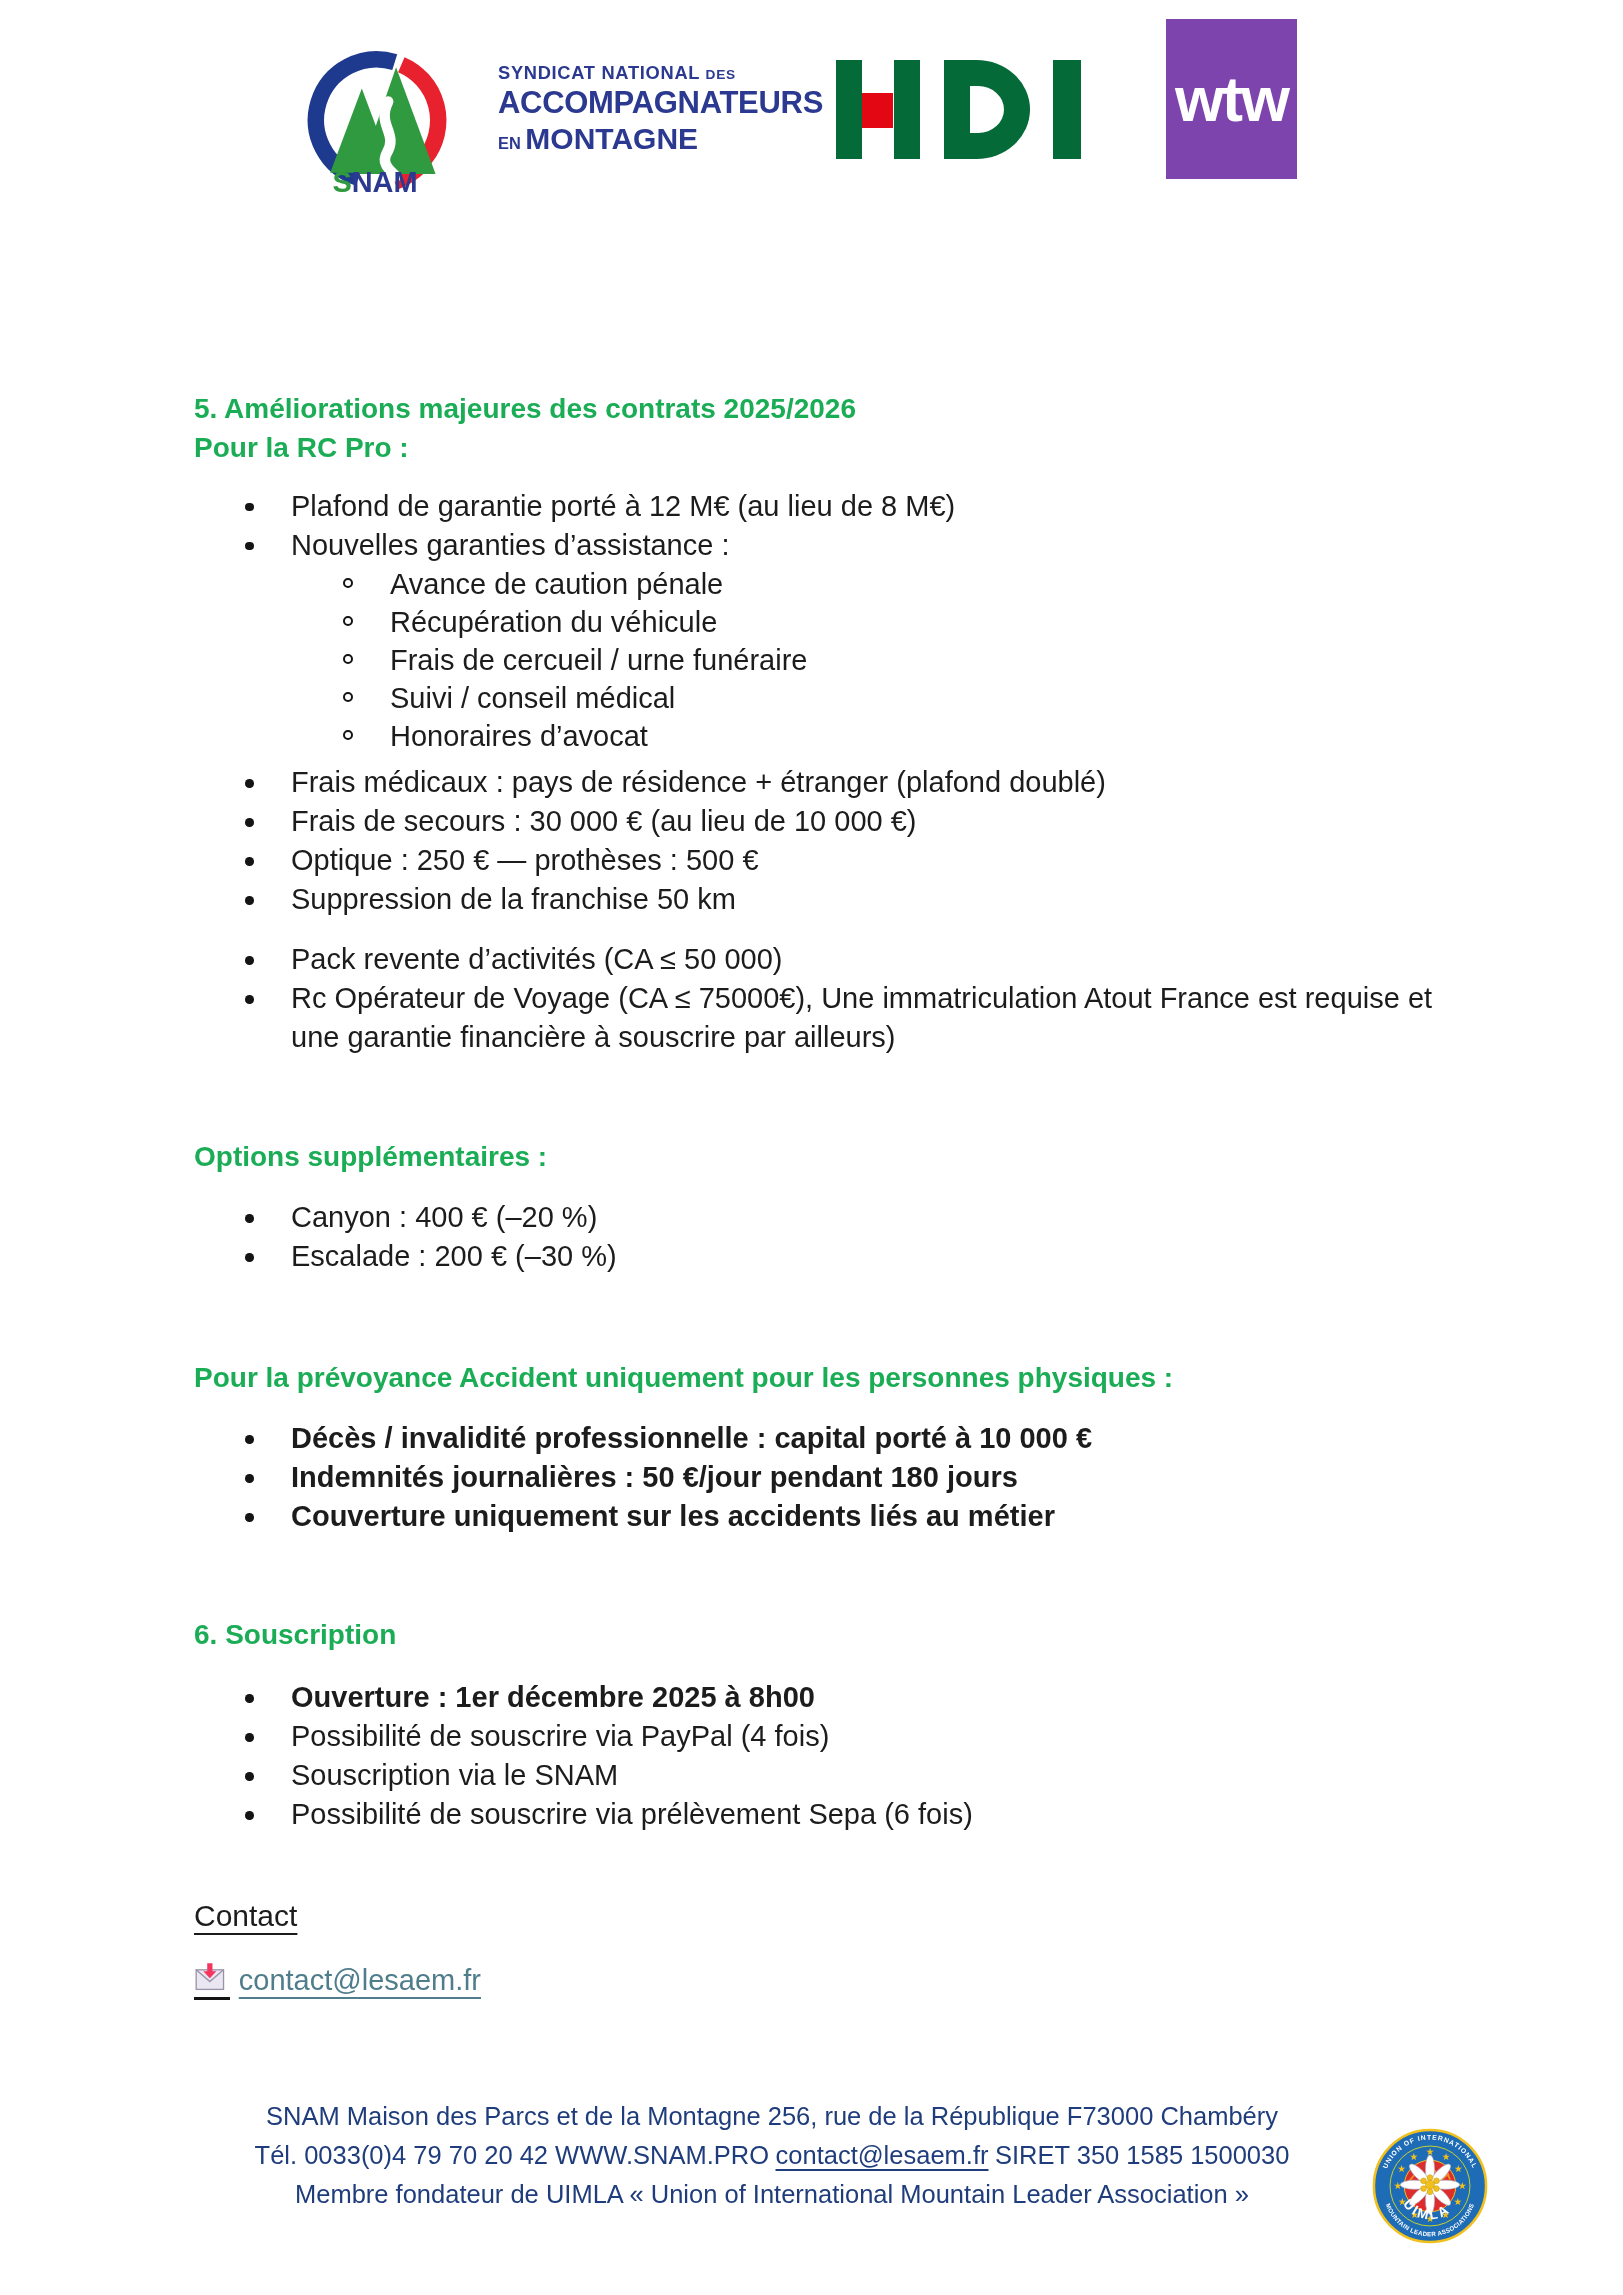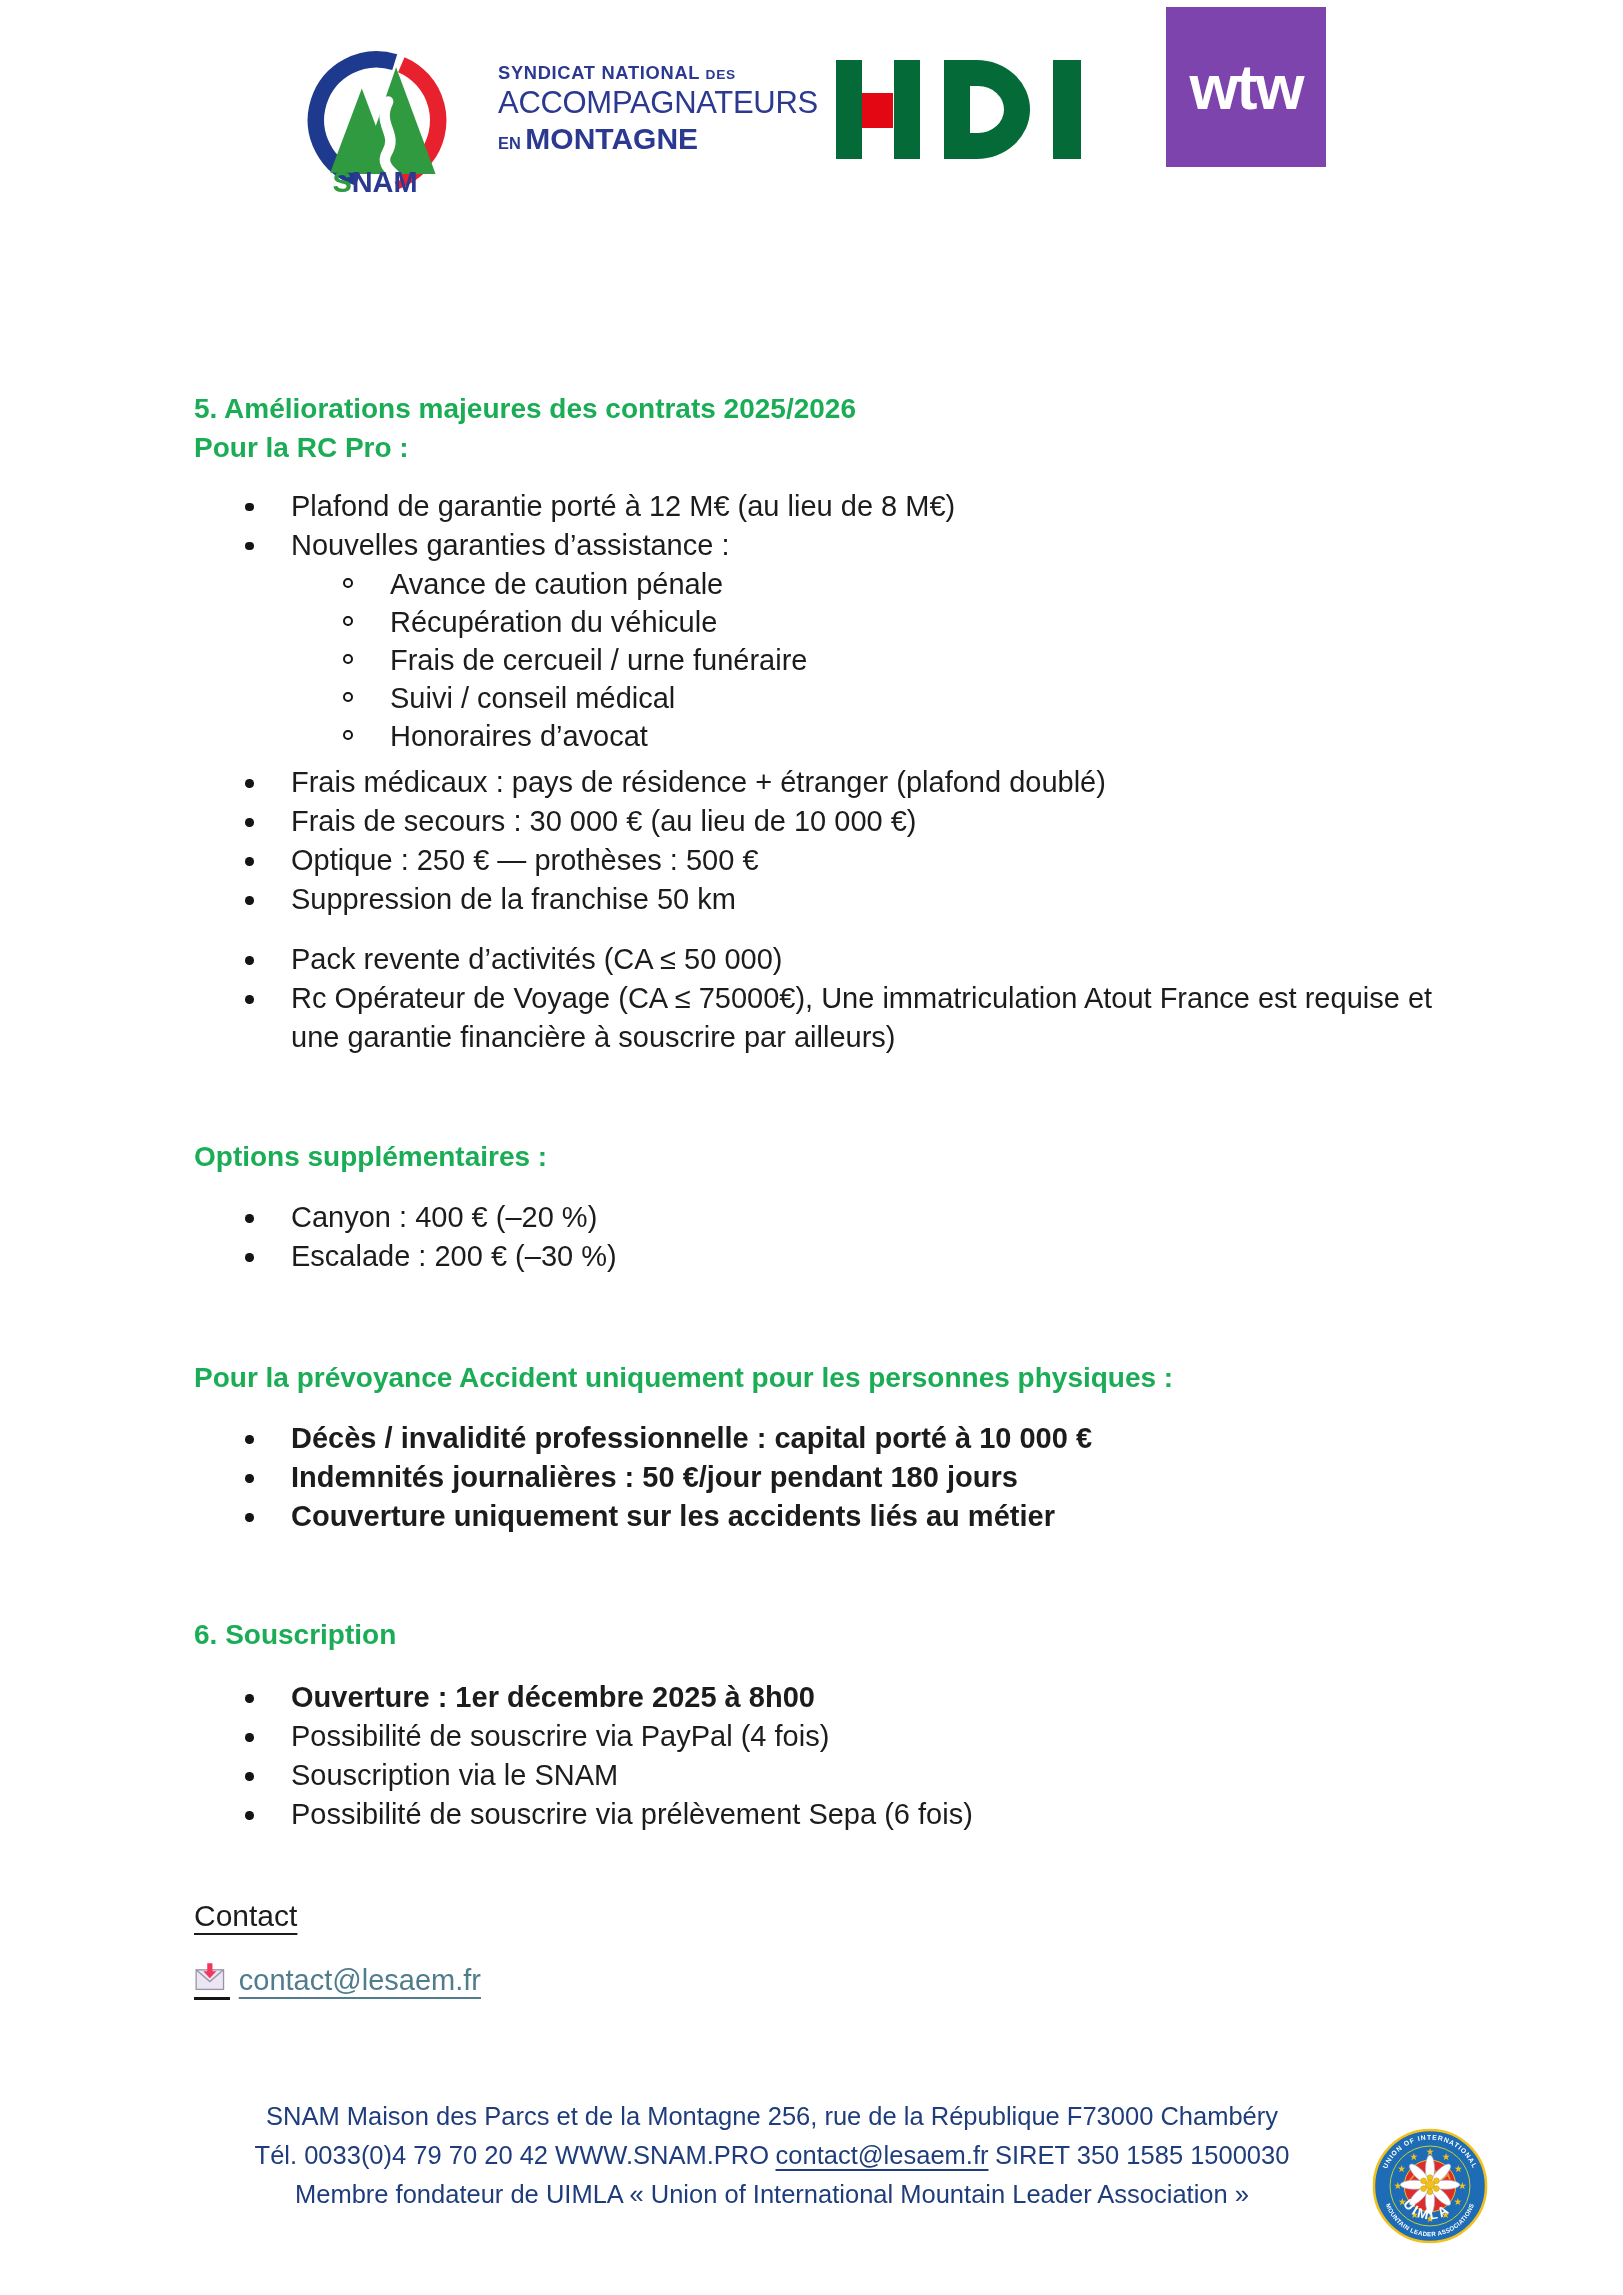--- a/index.html
+++ b/index.html
@@ -22,35 +22,35 @@
     font-family:"Liberation Sans", sans-serif;
     color:var(--ink);
     overflow:hidden;
   }
   
   .header{position:relative;height:222px;}
   .snam-logo{position:absolute;left:296px;top:41px;width:158px;height:158px;}
   .snam-wordmark{position:absolute;left:498px;top:64px;color:var(--navy);line-height:1;}
   .snam-wordmark .l1{font-size:18.3px;font-weight:bold;letter-spacing:0.7px;}
   .snam-wordmark .l1 .small{font-size:13.7px;}
-  .snam-wordmark .l2{font-size:31px;font-weight:normal;letter-spacing:-0.3px;margin-top:5.2px;}
+  .snam-wordmark .l2{font-size:31px;font-weight:bold;letter-spacing:-0.3px;margin-top:5.2px;}
   .snam-wordmark .l3{font-size:30px;font-weight:bold;margin-top:5.2px;}
   .snam-wordmark .l3 .small{font-size:16.4px;}
   .hdi-logo{position:absolute;left:836px;top:60px;display:flex;gap:23.6px;height:99px;}
   .hdi-h{position:relative;width:84px;height:99px;}
   .hdi-h .bar{position:absolute;top:0;width:26px;height:99px;background:var(--hdi-green);}
   .hdi-h .bar.left{left:0;}
   .hdi-h .bar.right{right:0;}
   .hdi-h .red-square{position:absolute;left:26px;top:33px;width:31px;height:35px;background:var(--hdi-red);}
   .hdi-d{position:relative;width:86px;height:99px;background:var(--hdi-green);
          border-radius:0 54px 54px 0 / 0 50px 50px 0;}
   .hdi-d .counter{position:absolute;left:26px;top:26px;width:34px;height:47px;background:#ffffff;
          border-radius:0 26px 26px 0 / 0 23.6px 23.6px 0;}
   .hdi-i{width:27.5px;height:99px;background:var(--hdi-green);}
-  .wtw-logo{position:absolute;left:1166px;top:7px;width:160px;height:160px;background:var(--wtw-purple);
+  .wtw-logo{position:absolute;left:1166px;top:19px;width:131px;height:160px;background:var(--wtw-purple);
             display:flex;align-items:center;justify-content:center;}
   .wtw-logo .wtw-text{color:#ffffff;font-size:63px;font-weight:bold;letter-spacing:-2px;line-height:1;}
   
   .h-green{margin-left:194px;color:var(--green);font-size:28px;font-weight:bold;line-height:39px;}
   
   .row{display:flex;margin-left:245px;line-height:39px;font-size:29px;}
   .row .dotcell{flex:0 0 46px;}
   .row .dot{display:block;width:8.5px;height:8.5px;border-radius:50%;background:#141414;margin-top:16.4px;}
   .row .txt{max-width:1142px;}
   .row.sub{margin-left:343px;line-height:38px;text-align:right;}

